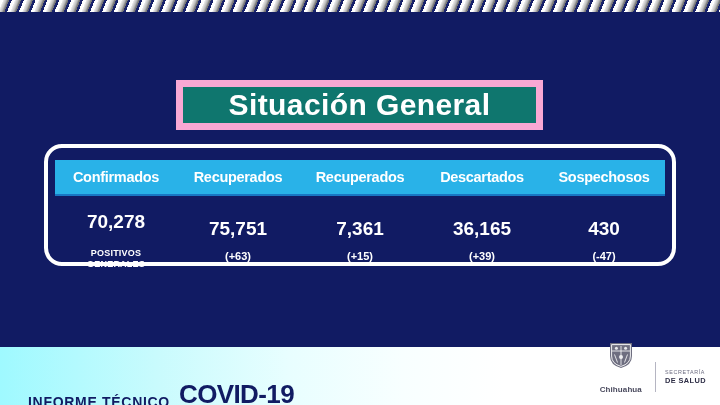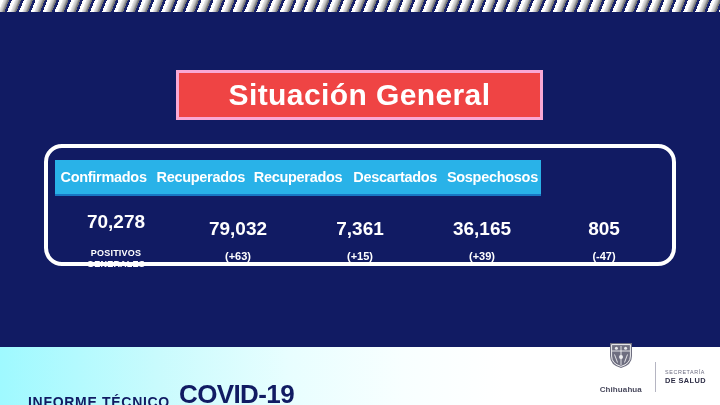--- a/index.html
+++ b/index.html
@@ -31,24 +31,24 @@
         #7d7d7d 7.5px,
         #6f6f6f 8.5px,
         #1c2770 8.6px,
         #131d66 11px
       );
   }
 
   
   #title-plaque {
     position: absolute;
-    left: 176px; top: 70px;
+    left: 176px; top: 80px;
     width: 367px; height: 50px;
-    background: #ef4444;
-    border: 3px solid #f9a8d4;
+    background: #0f766e;
+    border: 7px solid #f9a8d4;
     box-sizing: border-box;
     display: flex;
     align-items: center;
     justify-content: center;
   }
   #title-text {
     color: #ffffff;
     font-size: 30px;
     font-weight: bold;
     letter-spacing: 0.4px;
@@ -66,21 +66,21 @@
     position: absolute;
     left: 0; top: 0;
     width: 632px; height: 122px;
     border: 4px solid #ffffff;
     border-radius: 18px;
     box-sizing: border-box;
   }
   #header-band {
     position: absolute;
     left: 11px; top: 16px;
-    width: 486px; height: 36px;
+    width: 610px; height: 36px;
     background: #29b2e8;
     border-bottom: 2px solid #1877c4;
     box-sizing: border-box;
     display: flex;
     align-items: center;
   }
   #header-band .col {
     flex: 1 1 0;
     text-align: center;
     color: #ffffff;
@@ -231,33 +231,33 @@
       <div class="col">Sospechosos</div>
     </div>
 
     <div id="value-row">
       <div class="col">
         <div class="value">70,278</div>
         <div class="sub">POSITIVOS
 GENERALES</div>
       </div>
       <div class="col">
-        <div class="value">79,032</div>
+        <div class="value">75,751</div>
         <div class="delta">(+63)</div>
       </div>
       <div class="col">
         <div class="value">7,361</div>
         <div class="delta">(+15)</div>
       </div>
       <div class="col">
         <div class="value">36,165</div>
         <div class="delta">(+39)</div>
       </div>
       <div class="col">
-        <div class="value">805</div>
+        <div class="value">430</div>
         <div class="delta">(-47)</div>
       </div>
     </div>
   </div>
 
   <div id="footer-rule"></div>
 
   <div id="footer">
     <div id="footer-brand">
       <span id="informe-tecnico">INFORME TÉCNICO</span>

